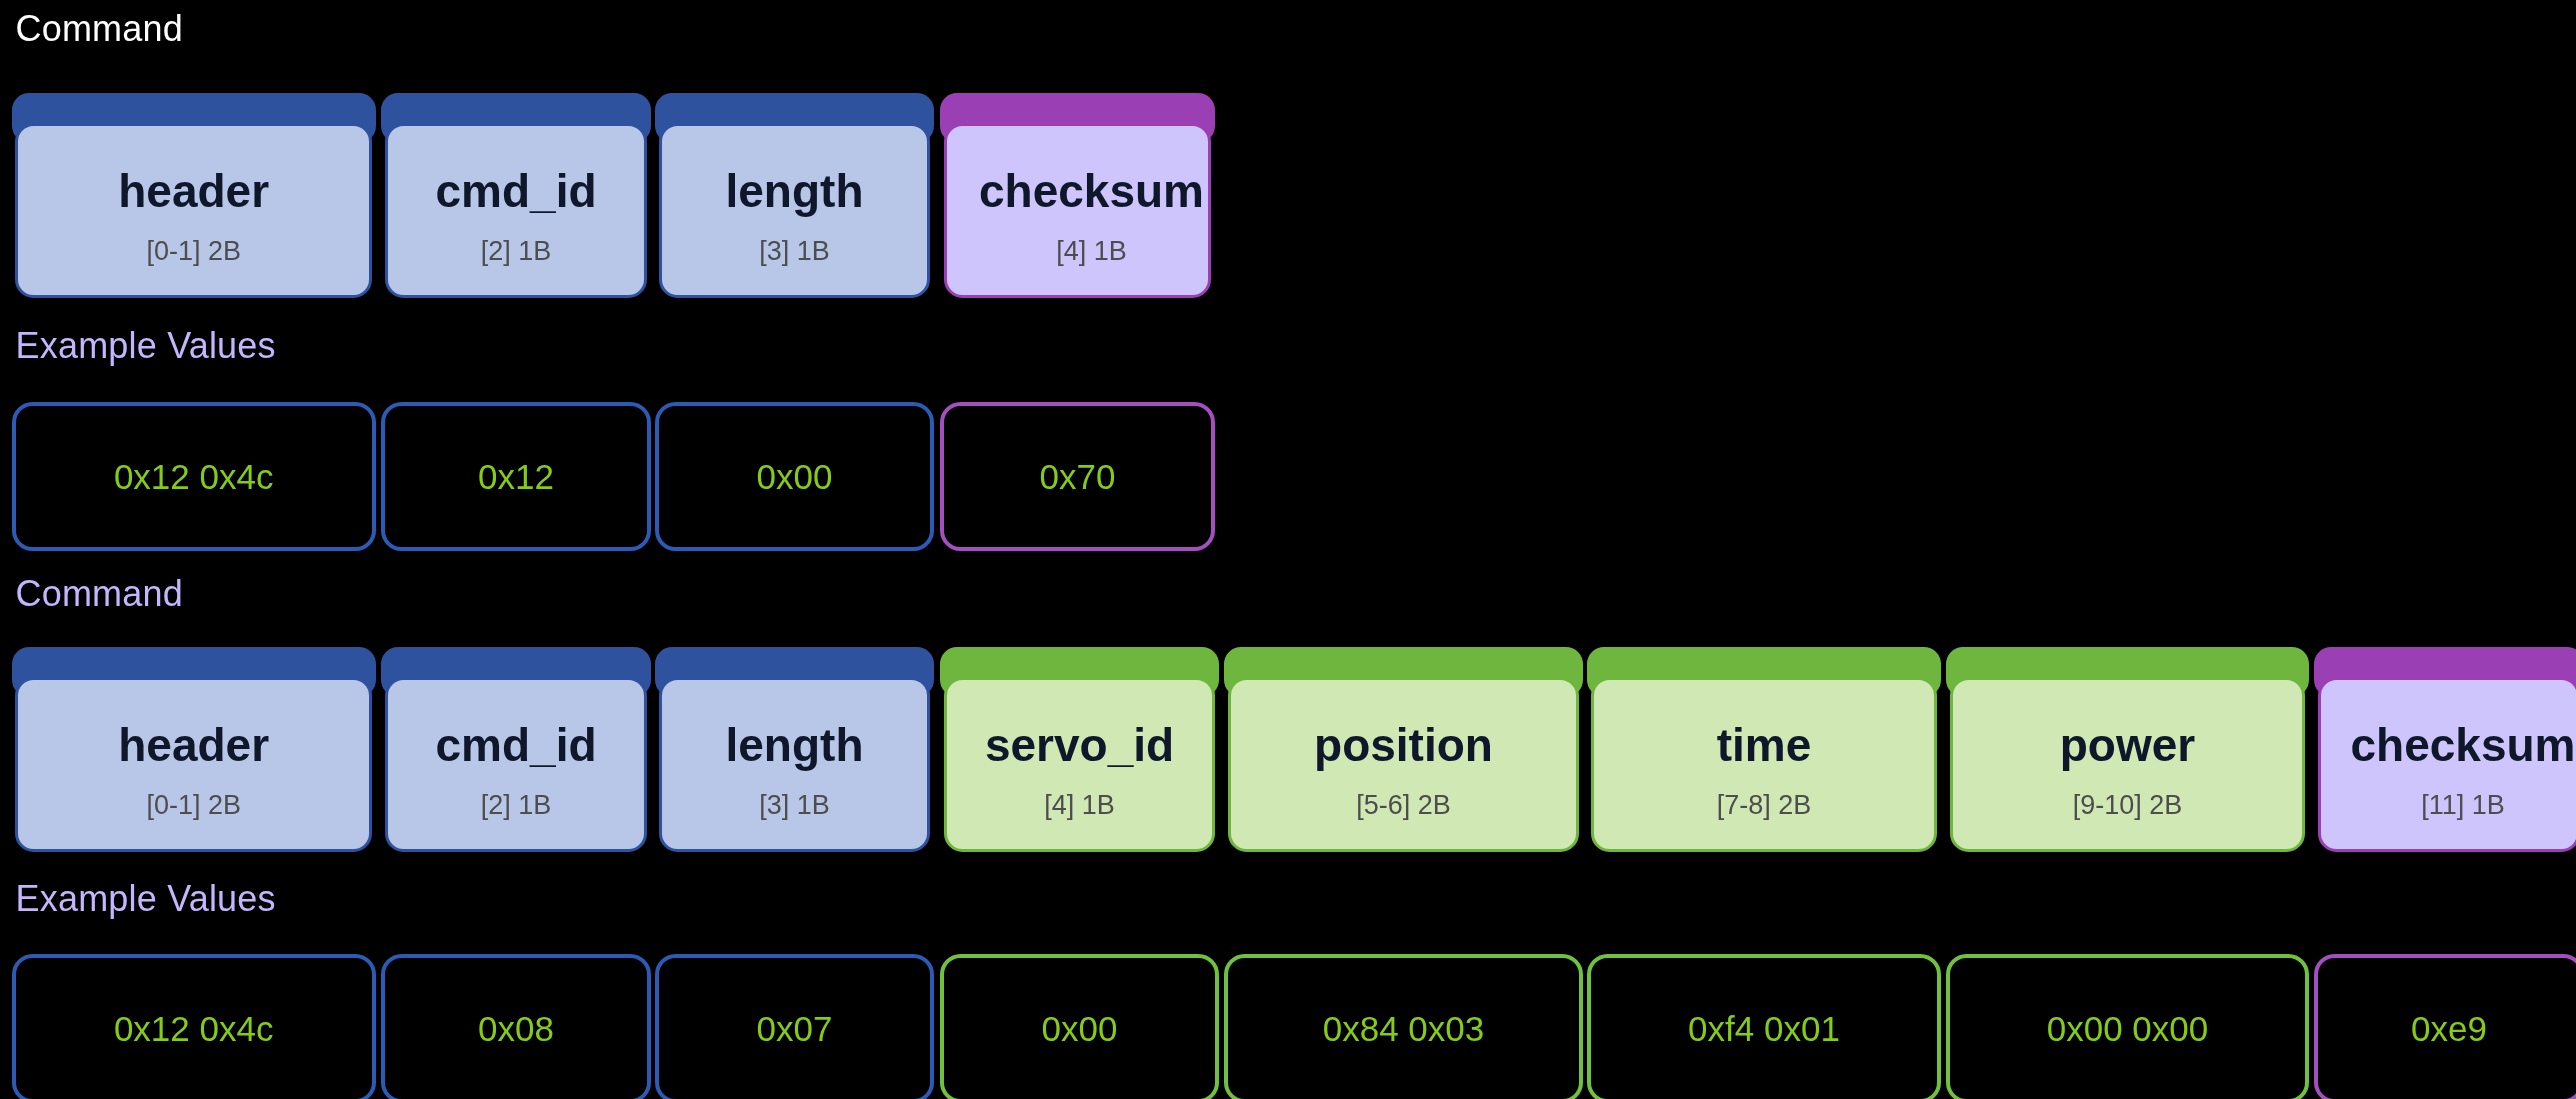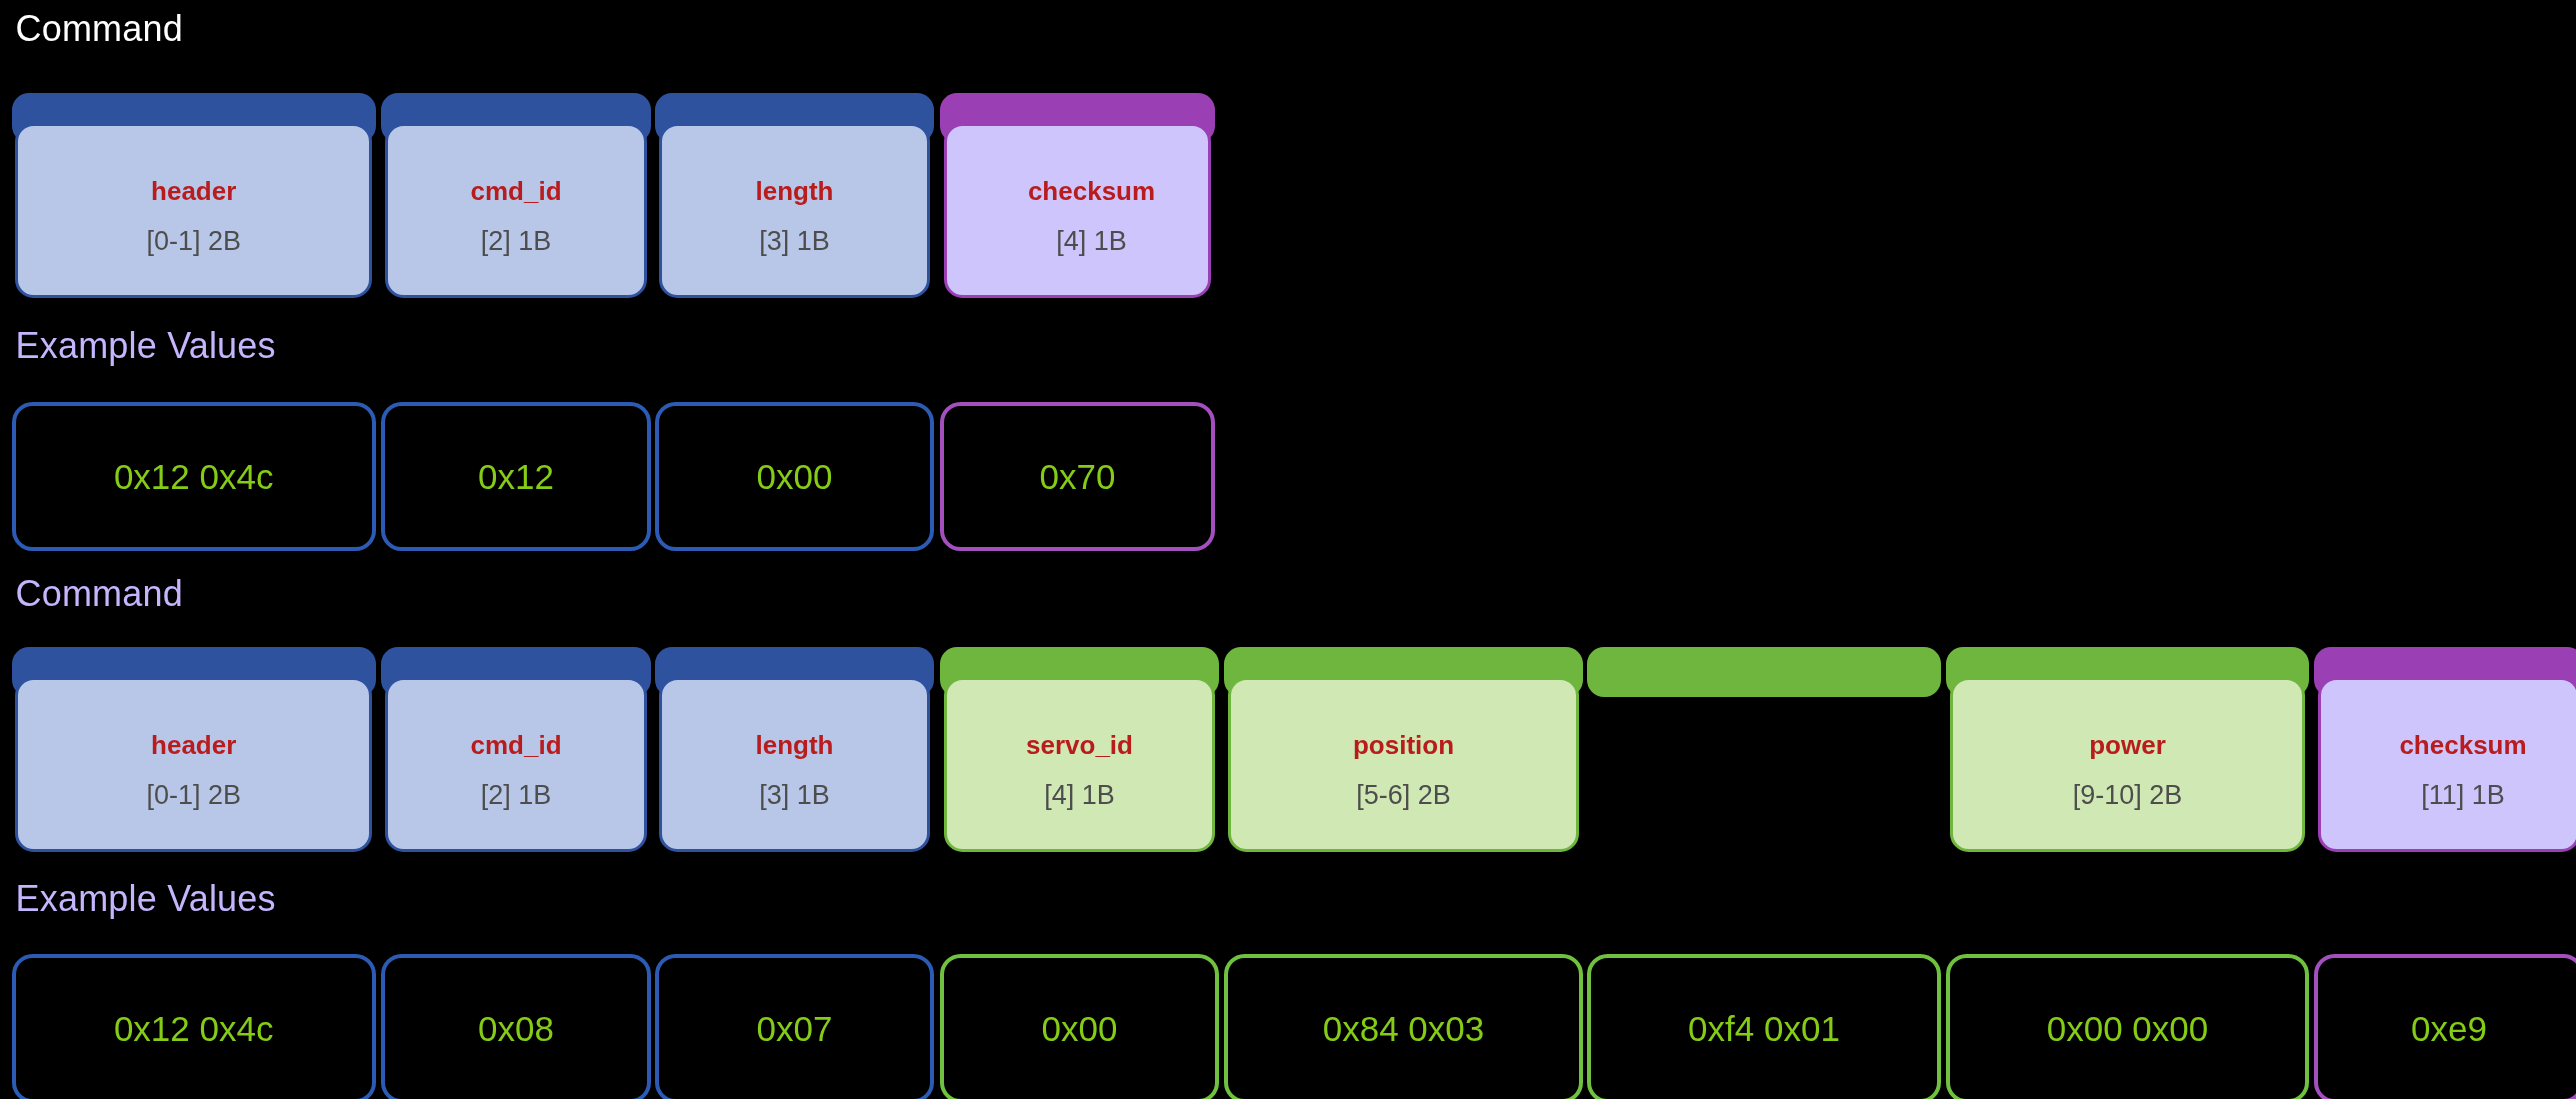--- a/index.html
+++ b/index.html
@@ -66,23 +66,23 @@
     border-radius: 18.6px;
     border-style: solid;
     border-width: 3.7px;
     box-sizing: border-box;
     display: flex;
     flex-direction: column;
     align-items: center;
     justify-content: center;
   }
   .field .fname {
-    font-size: 26px;
+    font-size: 46px;
     font-weight: bold;
-    color: #b91c1c;
+    color: #0f172a;
     line-height: 1;
     margin-top: 11px;
     white-space: nowrap;
   }
   .field .frange {
     font-size: 27px;
     font-weight: 400;
     color: #4d4d4d;
     line-height: 1;
     margin-top: 24px;
@@ -217,20 +217,24 @@
         </div>
         <div class="field theme-green" style="left: 1216px; width: 359px;">
           <div class="cap"></div>
           <div class="body">
             <div class="fname">position</div>
             <div class="frange">[5-6] 2B</div>
           </div>
         </div>
         <div class="field theme-green" style="left: 1579px; width: 354px;">
           <div class="cap"></div>
+          <div class="body">
+            <div class="fname">time</div>
+            <div class="frange">[7-8] 2B</div>
+          </div>
         </div>
         <div class="field theme-green" style="left: 1938px; width: 363px;">
           <div class="cap"></div>
           <div class="body">
             <div class="fname">power</div>
             <div class="frange">[9-10] 2B</div>
           </div>
         </div>
         <div class="field theme-purple" style="left: 2306px; width: 270px;">
           <div class="cap"></div>

